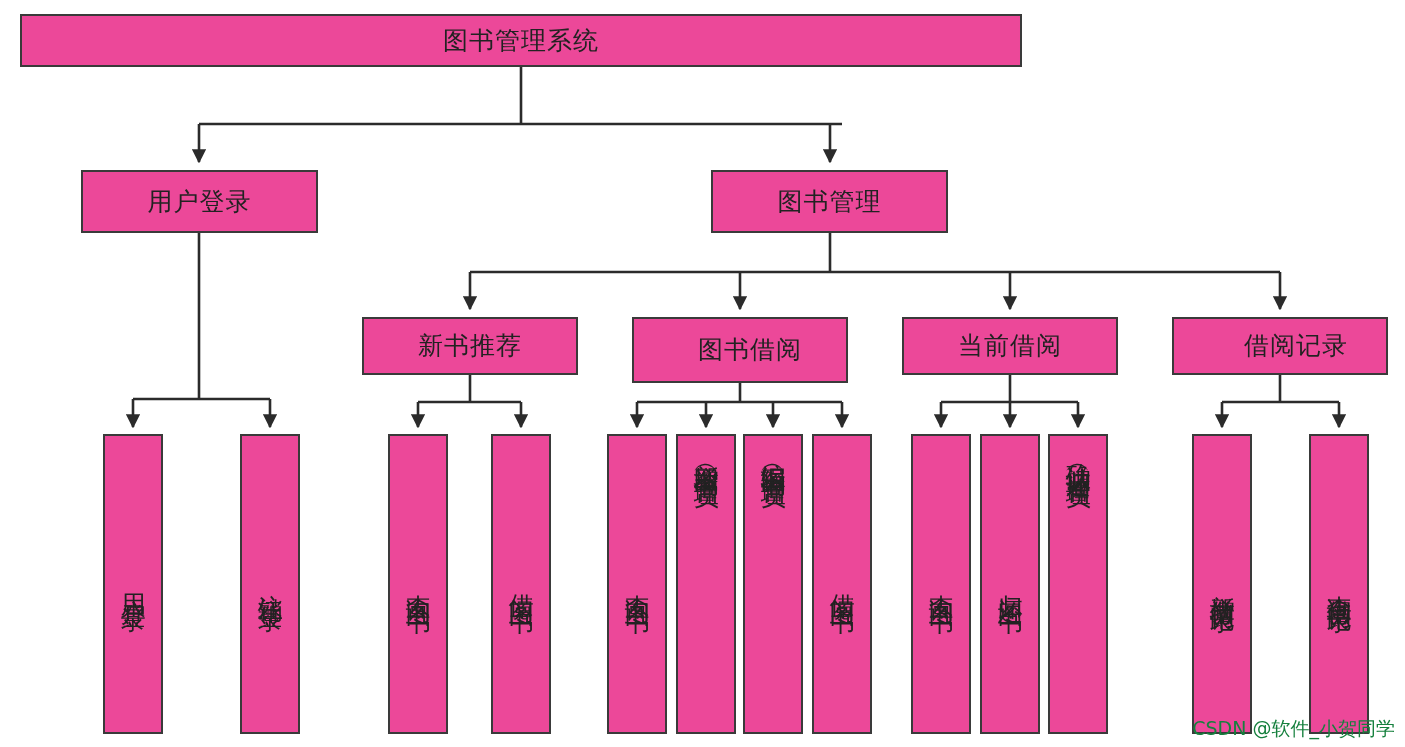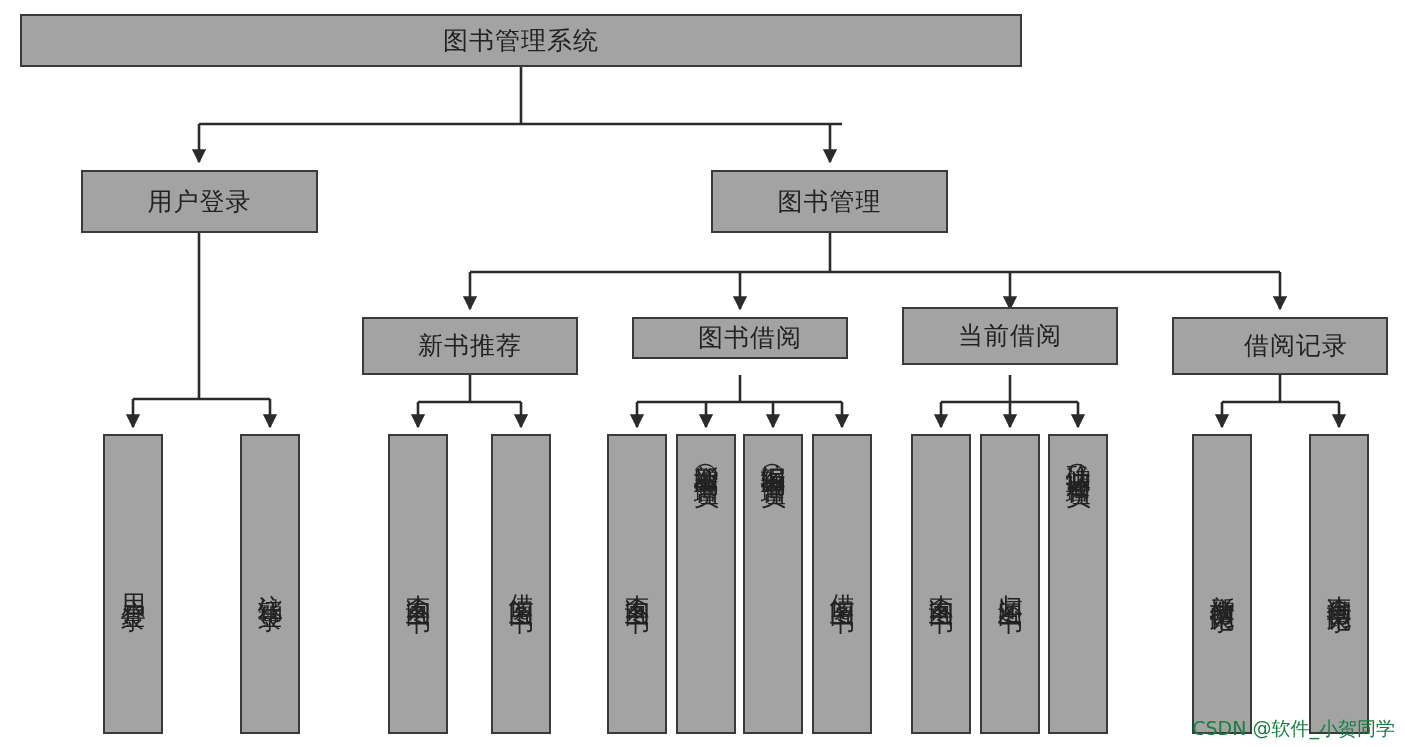--- a/index.html
+++ b/index.html
@@ -20,21 +20,21 @@
   #edges {
     position: absolute;
     left: 0;
     top: 0;
     width: 1405px;
     height: 747px;
   }
   .node {
     position: absolute;
     box-sizing: border-box;
-    background: #a3a3a3;
+    background: #ec4899;
     border: 2.5px solid #3a3a3a;
     display: flex;
     align-items: center;
     justify-content: center;
     z-index: 3;
   }
   .node .label {
     color: #222222;
     line-height: 1.18;
     text-align: center;
@@ -131,24 +131,24 @@
   <div class="node horiz" style="left:81px; top:170px; width:237px; height:63px;">
     <span class="label">用户登录</span>
   </div>
   <div class="node horiz" style="left:711px; top:170px; width:237px; height:63px;">
     <span class="label">图书管理</span>
   </div>
 
   <div class="node horiz" style="left:362px; top:317px; width:216px; height:58px;">
     <span class="label">新书推荐</span>
   </div>
-  <div class="node horiz" style="left:632px; top:317px; width:216px; height:42px;padding-left:20px;">
+  <div class="node horiz" style="left:632px; top:317px; width:216px; height:66px;padding-left:20px;">
     <span class="label">图书借阅</span>
   </div>
-  <div class="node horiz" style="left:902px; top:307px; width:216px; height:58px;">
+  <div class="node horiz" style="left:902px; top:317px; width:216px; height:58px;">
     <span class="label">当前借阅</span>
   </div>
   <div class="node horiz" style="left:1172px; top:317px; width:216px; height:58px;padding-left:32px;">
     <span class="label">借阅记录</span>
   </div>
 
   <div class="node vert" style="left:103px; top:434px; width:60px; height:300px; align-items:center; padding-top:0;">
     <span class="label">用户登录</span>
   </div>
   <div class="node vert" style="left:240px; top:434px; width:60px; height:300px; align-items:center; padding-top:0;">

